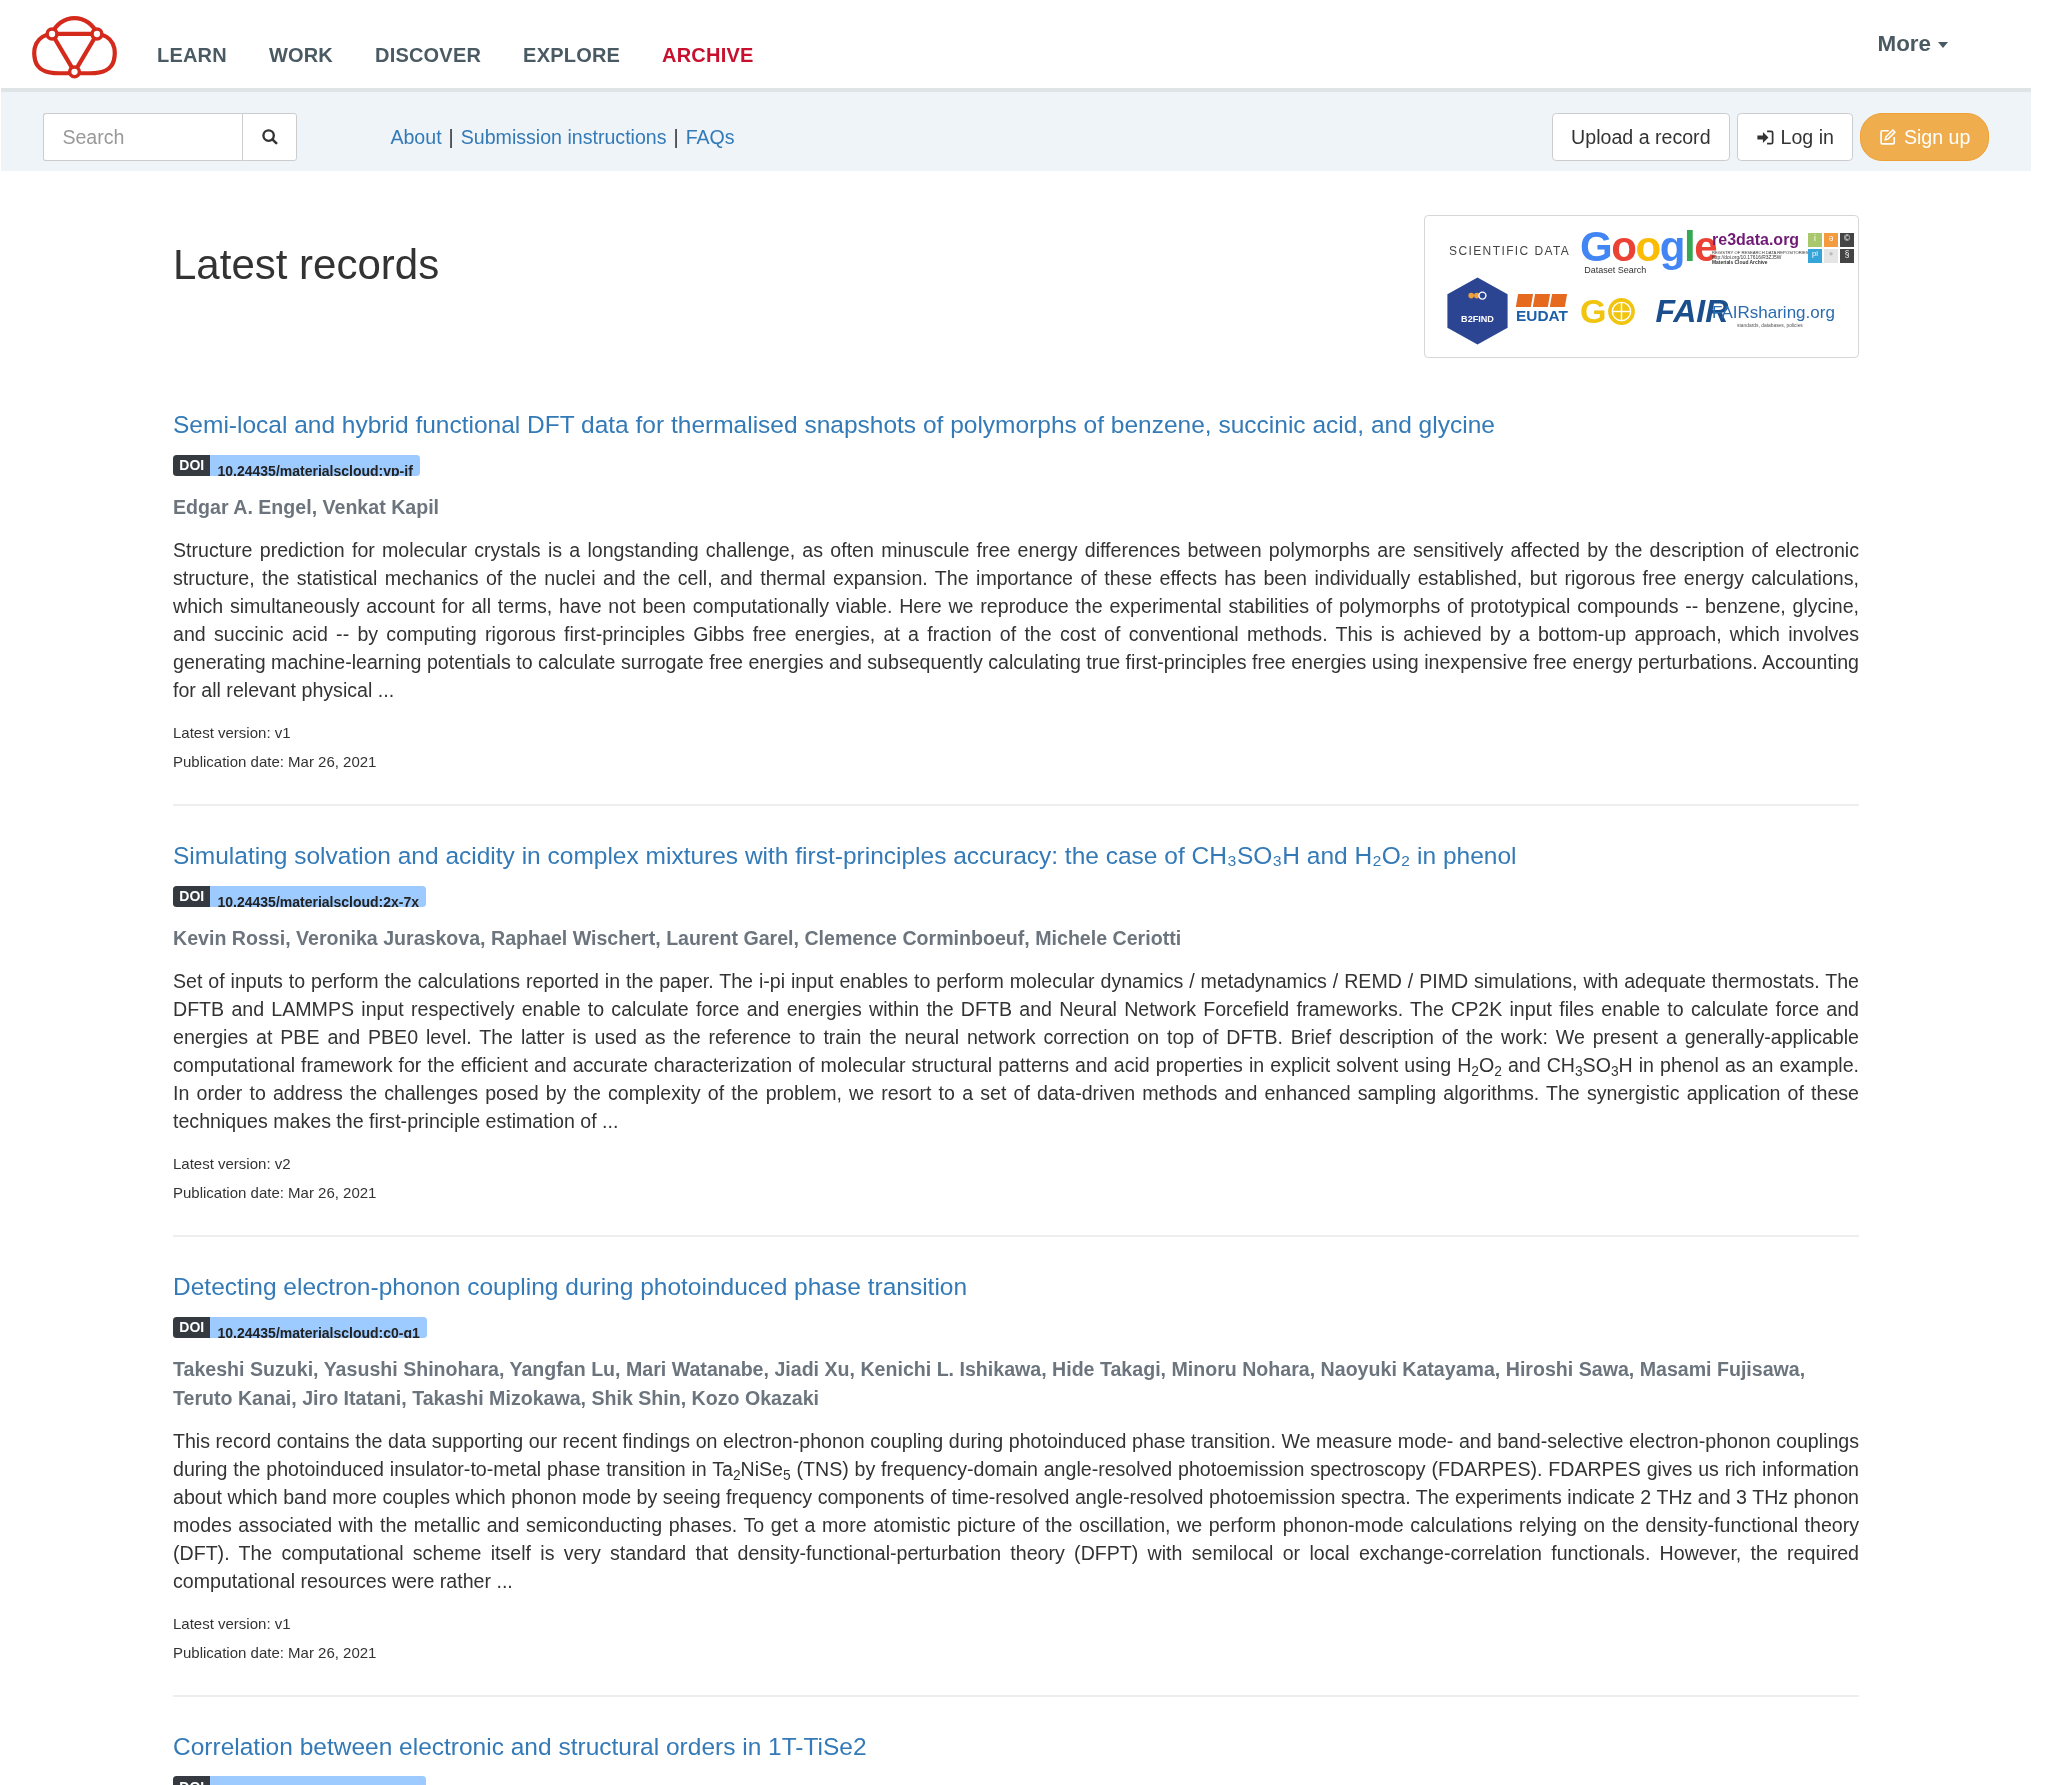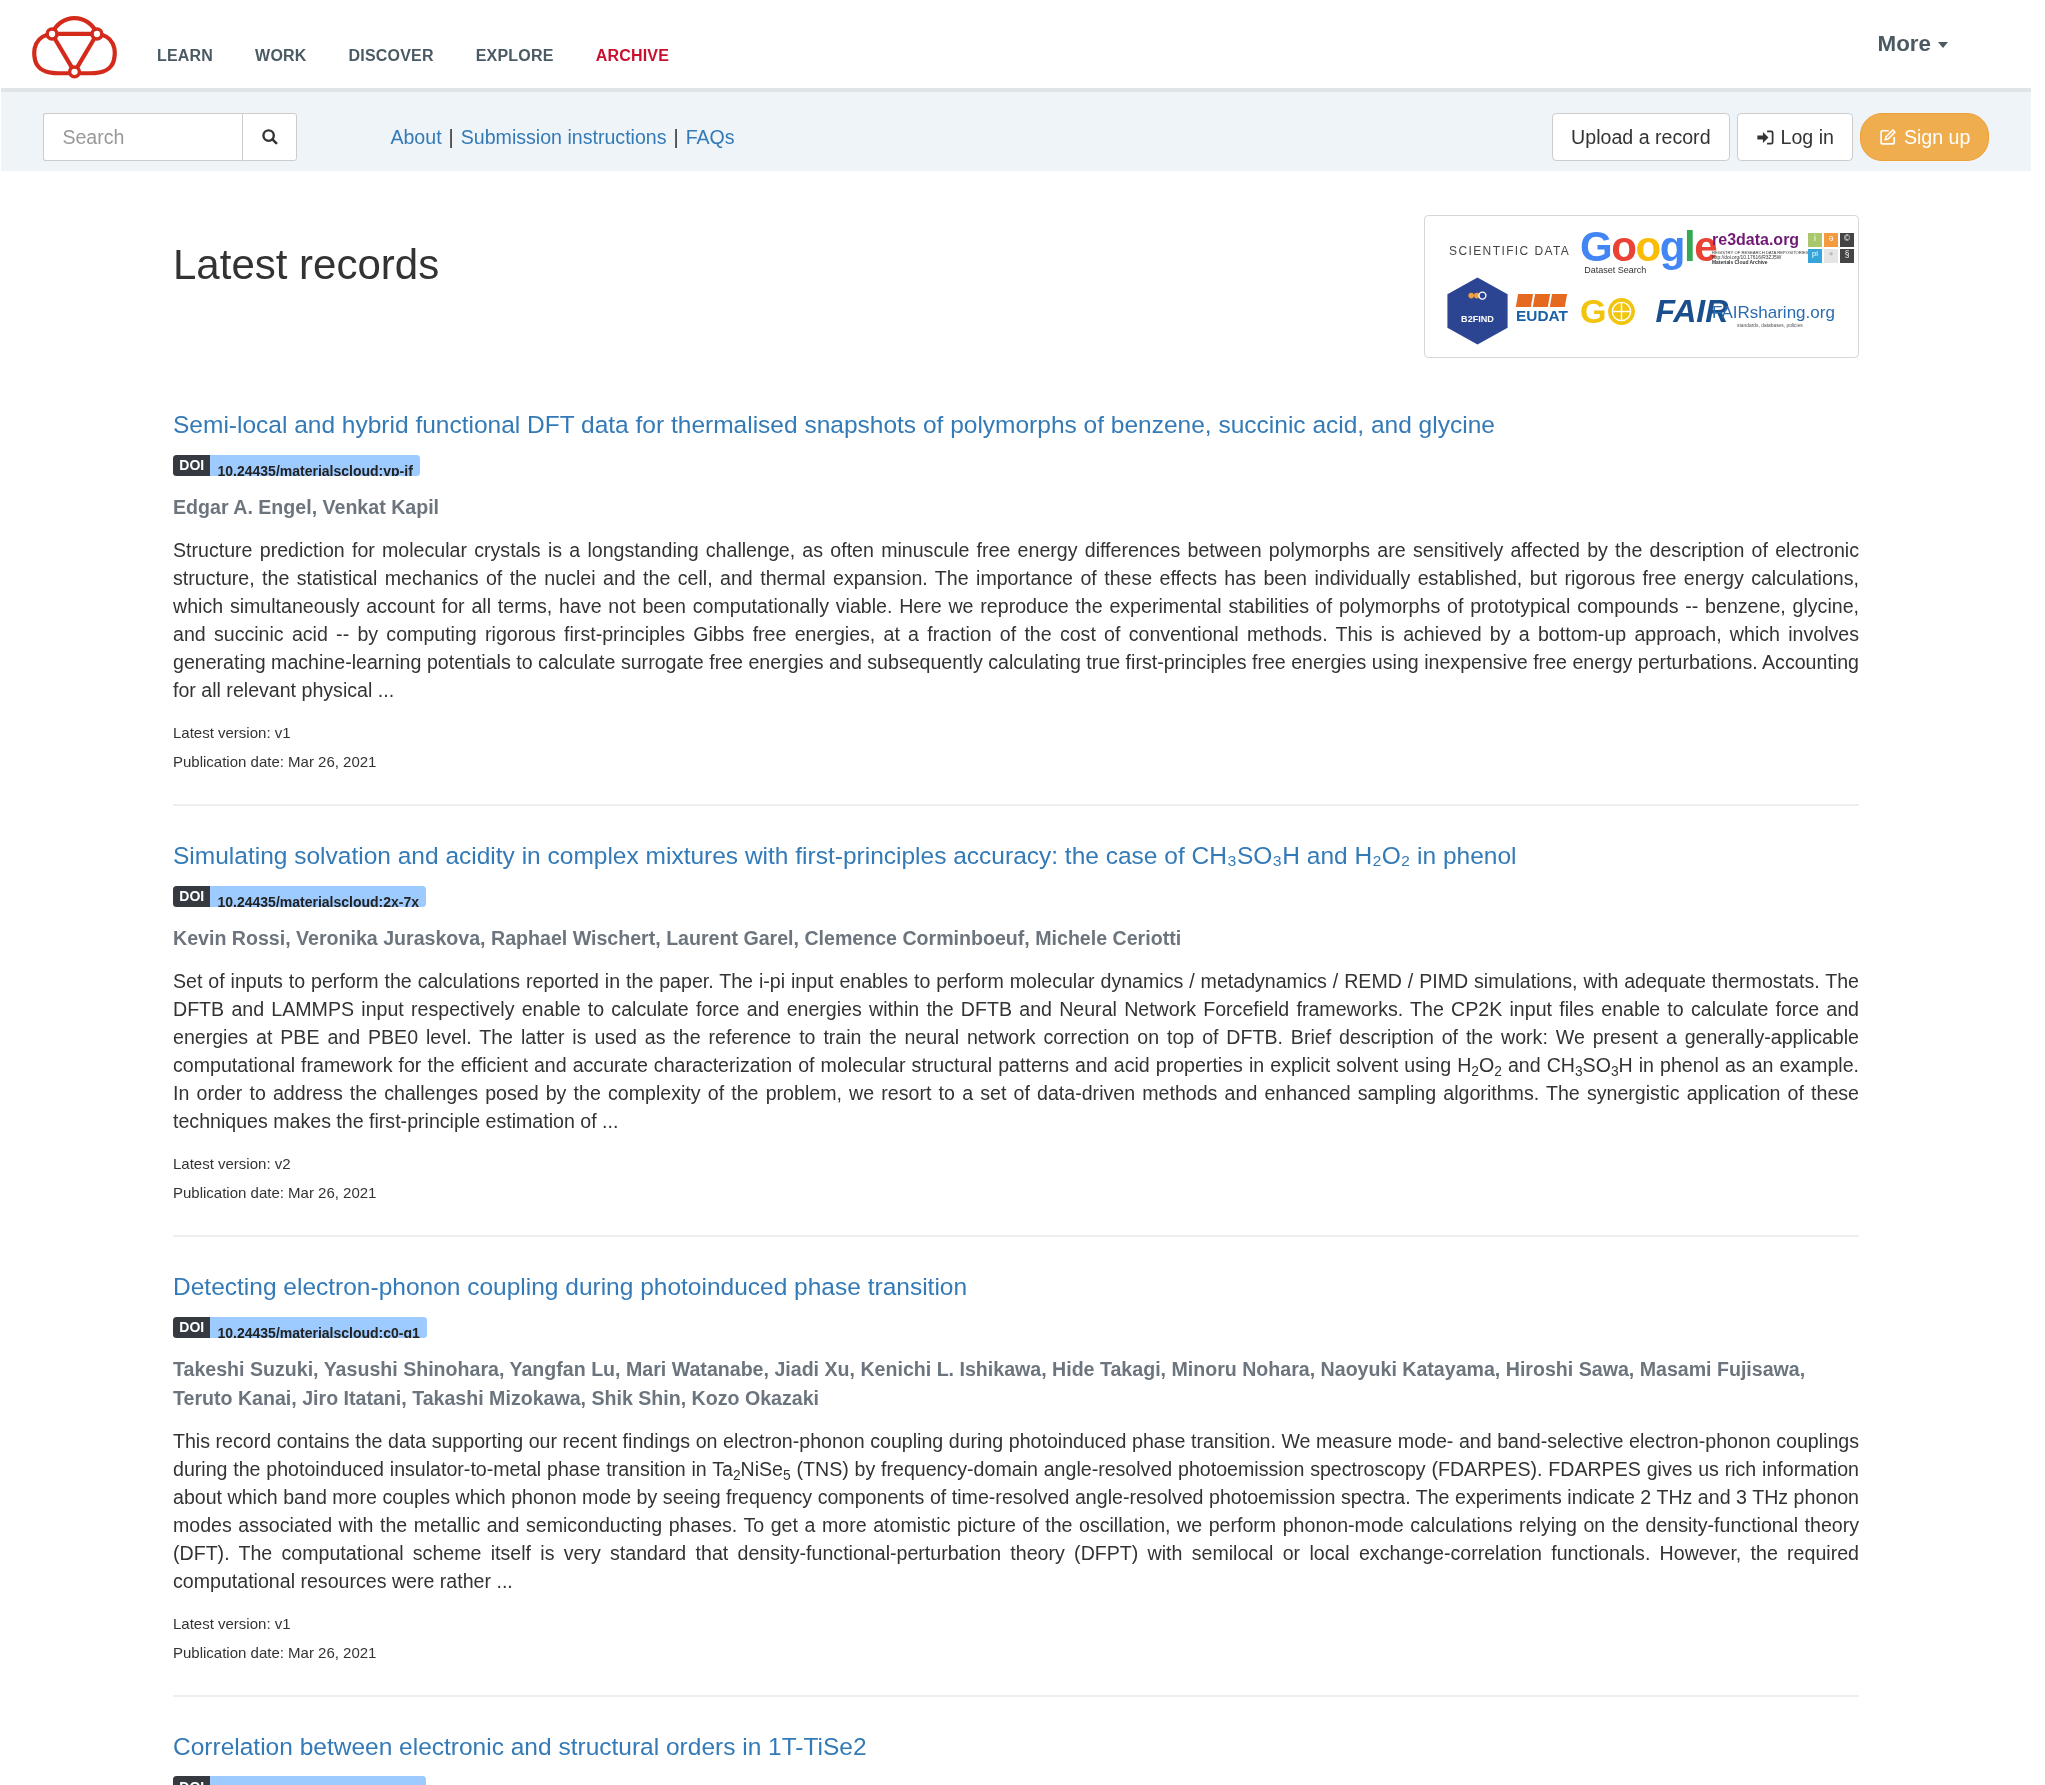--- a/index.html
+++ b/index.html
@@ -3,21 +3,21 @@
 <meta charset="utf-8">
 <style>
   * { box-sizing: border-box; margin: 0; padding: 0; }
   html, body { width: 2046px; height: 1785px; overflow: hidden; background: #ffffff; }
   body { font-family: "Liberation Sans", "DejaVu Sans", sans-serif; color: #333333; }
 
   
   .topnav { position: absolute; left: 0; top: 0; width: 2046px; height: 88px; background: #ffffff; }
   .logo { position: absolute; left: 31px; top: 9.8px; width: 87px; height: 69px; }
   .navlinks { position: absolute; left: 157px; top: 0; height: 88px; display: flex; align-items: center; }
-  .navlinks a { font-size: 16px; font-weight: bold; color: #4a5a63; text-decoration: none; margin-right: 42px; letter-spacing: 0.2px; margin-top: 23px; }
+  .navlinks a { font-size: 20px; font-weight: bold; color: #4a5a63; text-decoration: none; margin-right: 42px; letter-spacing: 0.2px; margin-top: 23px; }
   .navlinks a.active { color: #c8102e; }
   .more { position: absolute; right: 98px; top: 0; height: 88px; display: flex; align-items: center; font-size: 22.4px; font-weight: bold; color: #4a5a63; }
   .caret { display: inline-block; width: 0; height: 0; border-left: 5.6px solid transparent; border-right: 5.6px solid transparent; border-top: 6.3px solid #4a5a63; margin-left: 7px; margin-top: 2.8px; }
 
   
   .subbar { position: absolute; left: 1.4px; top: 88px; width: 2030px; height: 83px; background: #eff4f8; border-top: 4.2px solid #dfe4e6; }
   .search-group { position: absolute; left: 42px; top: 21px; display: flex; height: 48px; }
   .search-input { width: 199px; height: 48px; border: 1.4px solid #cccccc; border-right: none; border-radius: 2.8px 0 0 2.8px; background: #fff; font-size: 19.6px; padding: 0 18px; color: #555; font-family: "Liberation Sans", sans-serif; outline: none; }
   .search-input::placeholder { color: #999999; }
   .search-btn { width: 55px; height: 48px; border: 1.4px solid #cccccc; border-radius: 0 2.8px 2.8px 0; background: #fff; display: flex; align-items: center; justify-content: center; cursor: pointer; }

